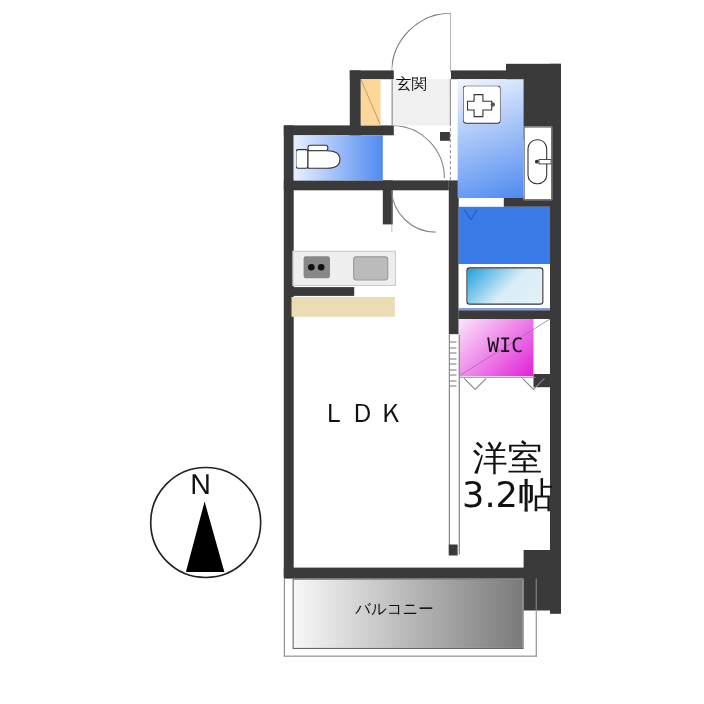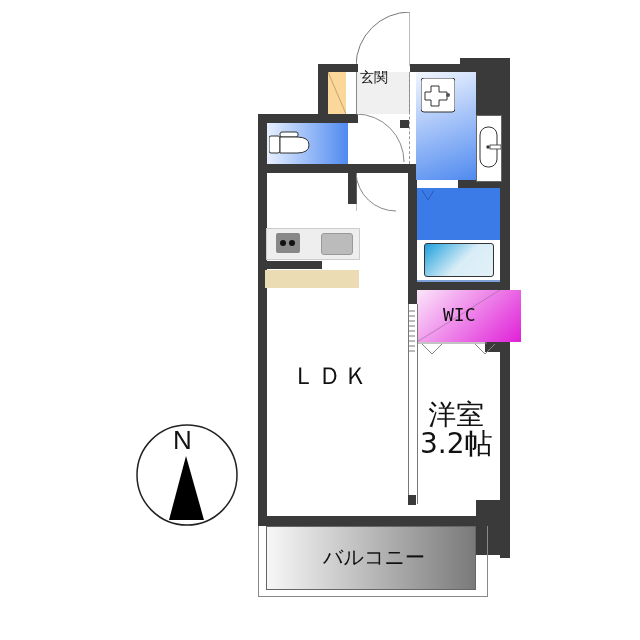--- a/index.html
+++ b/index.html
@@ -96,21 +96,21 @@
 
 <div class="abs" style="left:417px;top:188px;width:83px;height:52px;background:#3b7be8;">
   <svg width="12" height="10" style="position:absolute;left:5px;top:2px;">
       <polyline points="0,0 6,10 12,0" fill="none" stroke="#2a5ab8"></polyline>
     </svg>
 </div>
 <div class="abs" style="left:417px;top:240px;width:83px;height:40px;background:#fff;border-bottom:2px solid #7d9fd8;">
   <div style="position:absolute;left:7px;top:3px;width:68px;height:32px;border:1px solid #333;border-radius:3px;background:linear-gradient(135deg,#1ea0dc 0%,#d8edf7 55%,#e4f1f8 100%);"></div>
 </div>
 
-<div class="abs" style="left:417px;top:290px;width:104px;height:52px;background:linear-gradient(135deg,#fbe6fa 0%,#e020d8 100%);text-decoration:underline;">
+<div class="abs" style="left:417px;top:290px;width:68px;height:52px;background:linear-gradient(135deg,#fbe6fa 0%,#e020d8 100%);text-decoration:underline;">
   <svg width="83" height="52" style="position:absolute;left:0;top:0;">
       <line x1="0" y1="52" x2="83" y2="0" stroke="#a070a0" stroke-width="0.7"></line>
     </svg>
   <span class="label" style="left:26px;top:16px;font-size:18px;font-family:'DejaVu Sans Mono',monospace;">WIC</span>
 </div>
 <svg class="abs" style="left:417px;top:342px;" width="83" height="14">
   <line x1="0" y1="1" x2="70" y2="1" stroke="#888"></line>
   <polyline points="5,2 15,12 25,2" fill="none" stroke="#888"></polyline>
   <polyline points="58,2 68,12 78,2" fill="none" stroke="#888"></polyline>
 </svg>
@@ -124,21 +124,21 @@
     <span style="position:absolute;left:4px;top:7px;width:6px;height:6px;border-radius:50%;background:#111;"></span>
     <span style="position:absolute;left:13px;top:7px;width:6px;height:6px;border-radius:50%;background:#111;"></span>
   </div>
   <div style="position:absolute;left:54px;top:4px;width:30px;height:20px;background:#bbb;border:1px solid #999;border-radius:3px;"></div>
 </div>
 <div class="abs" style="left:265px;top:270px;width:94px;height:18px;background:#ecdcb4;"></div>
 
 <div class="label" style="left:292px;top:364px;font-size:24px;">
   <div style="letter-spacing:2px;">ＬＤＫ</div>
 </div>
-<div class="label" style="left:420px;top:400px;font-size:28px;">
+<div class="label" style="left:420px;top:400px;font-size:32px;">
   <div>洋室</div>
   <div>3.2帖</div>
 </div>
 
 <div class="abs" style="left:258px;top:526px;width:228px;height:70px;border:1px solid #888;border-top:none;"></div>
 <div class="abs" style="left:266px;top:526px;width:208px;height:62px;background:linear-gradient(90deg,#f7f7f7 0%,#7a7a7a 100%);border:1px solid #666;">
-  <span class="label" style="left:56px;top:20px;font-size:20px;">バルコニー</span>
+  <span class="label" style="left:56px;top:20px;font-size:14px;">バルコニー</span>
 </div>
 
 </body></html>

